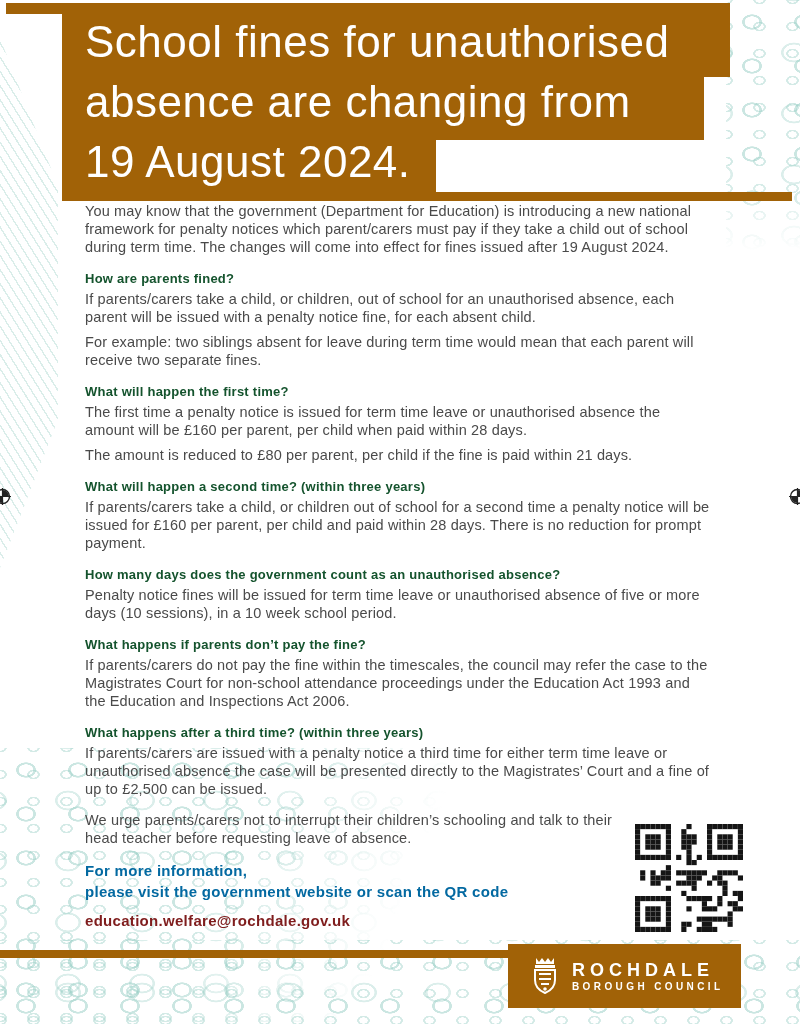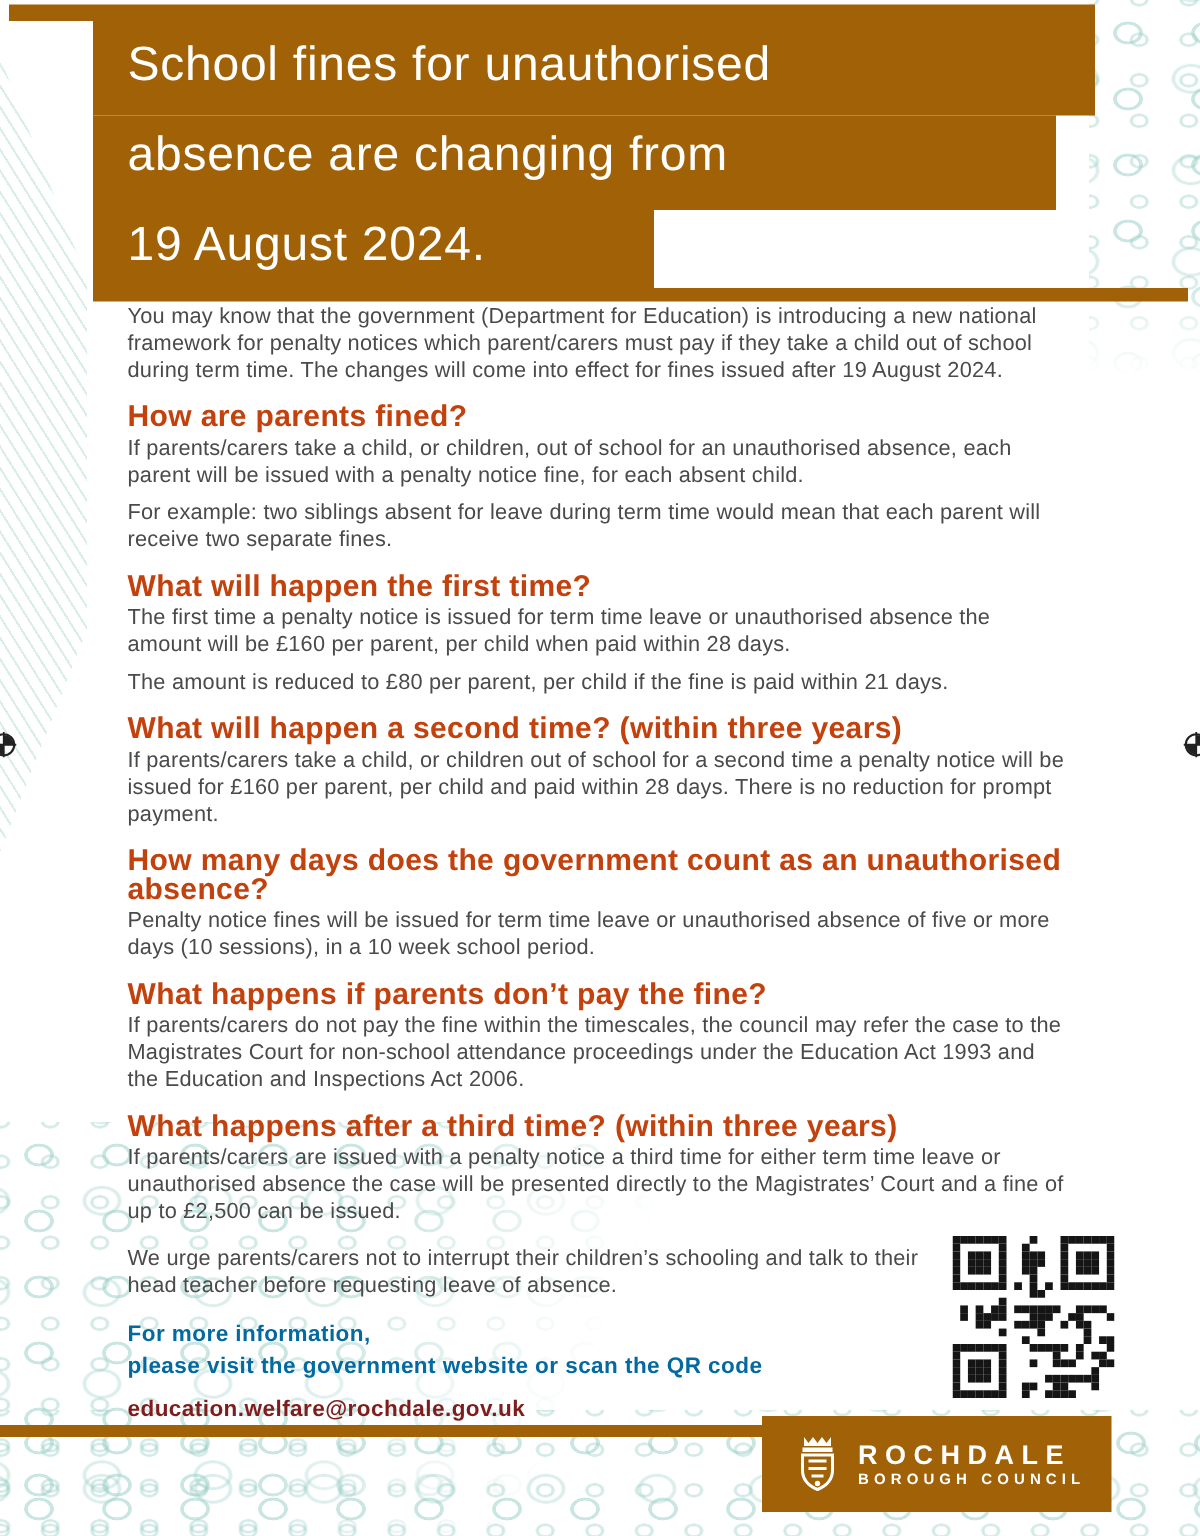--- a/index.html
+++ b/index.html
@@ -27,31 +27,31 @@
 
   
   .teal{background:#a16207;}
   .b-topstrip{position:absolute; left:6px;  top:3px;   width:724px; height:11px; z-index:2;}
   .b-line1   {position:absolute; left:62px; top:13px;  width:668px; height:64px; z-index:2;}
   .b-line2   {position:absolute; left:62px; top:77px;  width:642px; height:63px; z-index:2;}
   .b-line3   {position:absolute; left:62px; top:140px; width:374px; height:53px; z-index:2;}
   .b-botstrip{position:absolute; left:62px; top:192px; width:730px; height:9px;  z-index:2;}
   .banner-title{
     position:absolute; left:85px; top:12px; z-index:3;
-    color:#ffffff; font-size:32px; line-height:60px; font-weight:300; letter-spacing:.5px;
+    color:#ffffff; font-size:44px; line-height:60px; font-weight:300; letter-spacing:.5px;
     white-space:nowrap;
   }
   
   .content{
     position:absolute; left:85px; top:202px; width:628px; z-index:3;
     color:#4a4a4a; font-size:14.5px; line-height:18px; letter-spacing:.15px;
   }
   .content p{margin:0 0 7px 0;}
   .content h3{
-    font-size:20px; line-height:19px; color:#c2410c; letter-spacing:.25px;
+    font-size:13px; line-height:19px; color:#14532d; letter-spacing:.25px;
     margin:13px 0 2px 0;
   }
   .intro{margin-bottom:2px !important;}
   .closing{max-width:528px; margin-top:13px !important;}
   .cta{font-weight:bold; color:#0369a1; font-size:15px; line-height:21px; margin-top:13px !important; letter-spacing:.3px;}
   .email{font-weight:bold; color:#7f1d1d; font-size:15px; margin-top:10px !important; letter-spacing:.3px;}
 
   
   .qr{position:absolute; left:630px; top:819px; width:118px; height:118px; background:#fff; z-index:4;
       display:flex; align-items:center; justify-content:center;}

